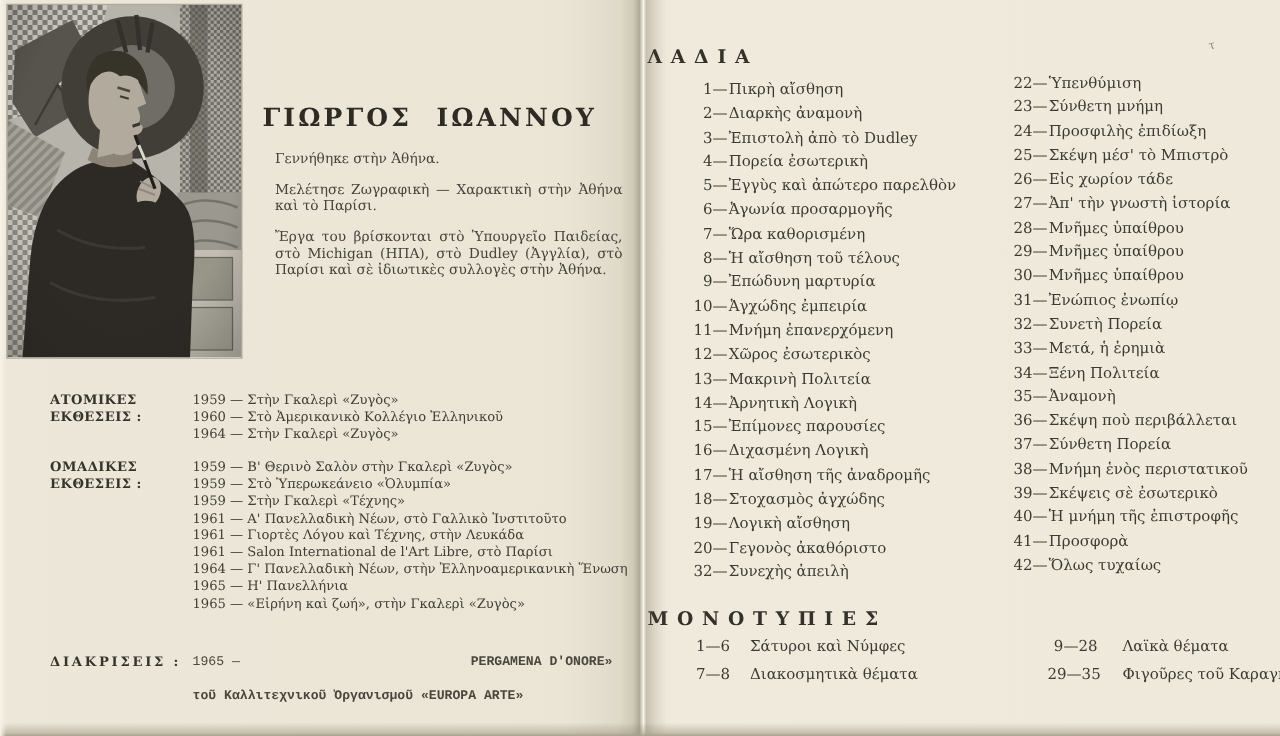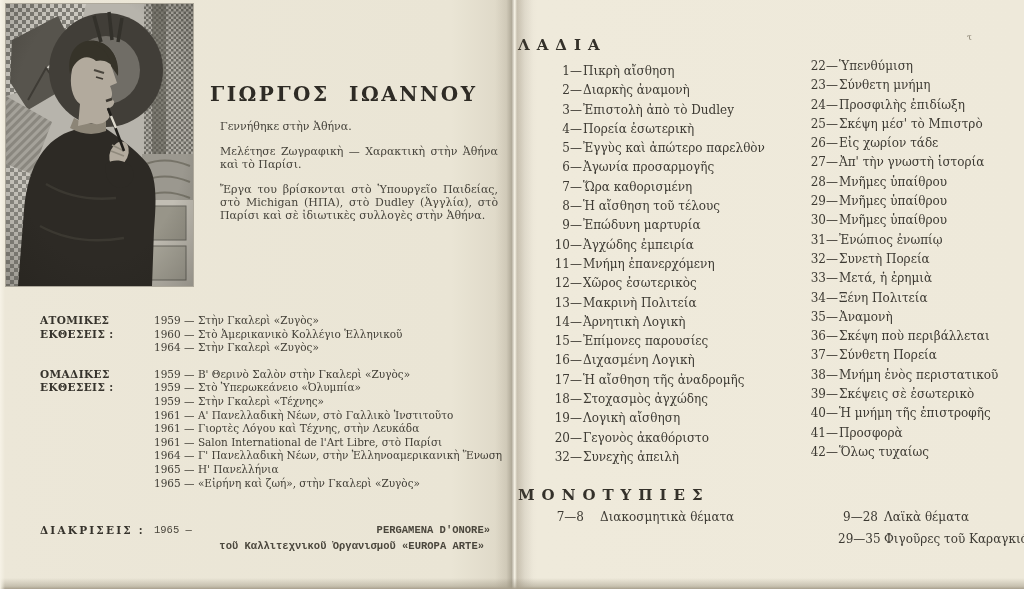--- a/index.html
+++ b/index.html
@@ -27,42 +27,42 @@
   .sec{display:flex;margin-bottom:13px;}
   .sec-label{width:114px;flex-shrink:0;font-weight:bold;letter-spacing:.4px;color:#36332c;}
   .entries{flex:1;}
   .entry{white-space:nowrap;}
 
   .distinctions{position:absolute;left:40px;top:524px;width:450px;font-size:10.5px;line-height:13.6px;display:flex;color:#413e36;}
   .distinctions .sec-label{letter-spacing:2.2px;}
   .d-content{flex:1;font-family:Liberation Mono, monospace;}
   .d-line1{display:flex;justify-content:space-between;font-weight:bold;color:#4a463c;}
   .d-line1 .d-prefix{font-weight:normal;}
-  .d-line2{text-align:right;padding-right:6px;margin-top:2px;font-weight:bold;color:#4a463c;}
+  .d-line2{padding-right:6px;margin-top:13px;font-weight:bold;color:#4a463c;}
 
   .oils-title,.mono-title{position:absolute;left:518px;width:472px;text-align:left;
     font-size:15px;font-weight:bold;letter-spacing:7px;color:#34312a;}
   .oils-title{top:36px;}
   .mono-title{top:486px;}
   .oil-col{position:absolute;font-size:12px;color:#3d3a33;}
   .oil-col-left{left:546px;top:64px;width:250px;}
   .oil-col-right{left:798px;top:59px;width:226px;}
   .oil-row{display:flex;align-items:baseline;height:19.3px;white-space:nowrap;}
   .oil-row .num{width:24px;text-align:right;flex-shrink:0;}
   .oil-col-right .oil-row .num{width:28px;}
   .oil-row .ttl{margin-left:1px;}
 
   .mono-col{position:absolute;top:510px;font-size:12px;color:#3d3a33;}
   .mono-col-left{left:546px;width:280px;}
   .mono-col-right{left:838px;width:186px;}
   .mono-row{display:flex;align-items:baseline;margin-bottom:8px;white-space:nowrap;}
   .mono-row .mnum{width:38px;text-align:right;flex-shrink:0;}
   .mono-col-right .mono-row .mnum{width:40px;}
   .mono-row .mttl{margin-left:16px;}
-  .mono-col-right .mono-row .mttl{margin-left:6px;}
+  .mono-col-right .mono-row .mttl{margin-left:20px;}
 
   .corner-mark{position:absolute;left:967px;top:32px;font-size:9px;color:#8d8676;transform:rotate(-10deg);z-index:2;}
 </style>
 </head>
 <body>
 
 <div class="spread">
 
   <div class="page page-left"></div>
   <div class="page page-right"></div>
@@ -427,20 +427,24 @@
         <span class="num">42</span>
         <span class="dash">—</span>
         <span class="ttl">Ὅλως τυχαίως</span>
       </div>
     </div>
 
   <div class="mono-title">ΜΟΝΟΤΥΠΙΕΣ</div>
 
   <div class="mono-col mono-col-left">
 
+      <div class="mono-row">
+        <span class="mnum">1—6</span>
+        <span class="mttl">Σάτυροι καὶ Νύμφες</span>
+      </div>
 
       <div class="mono-row">
         <span class="mnum">7—8</span>
         <span class="mttl">Διακοσμητικὰ θέματα</span>
       </div>
     </div>
 
   <div class="mono-col mono-col-right">
 
       <div class="mono-row">

